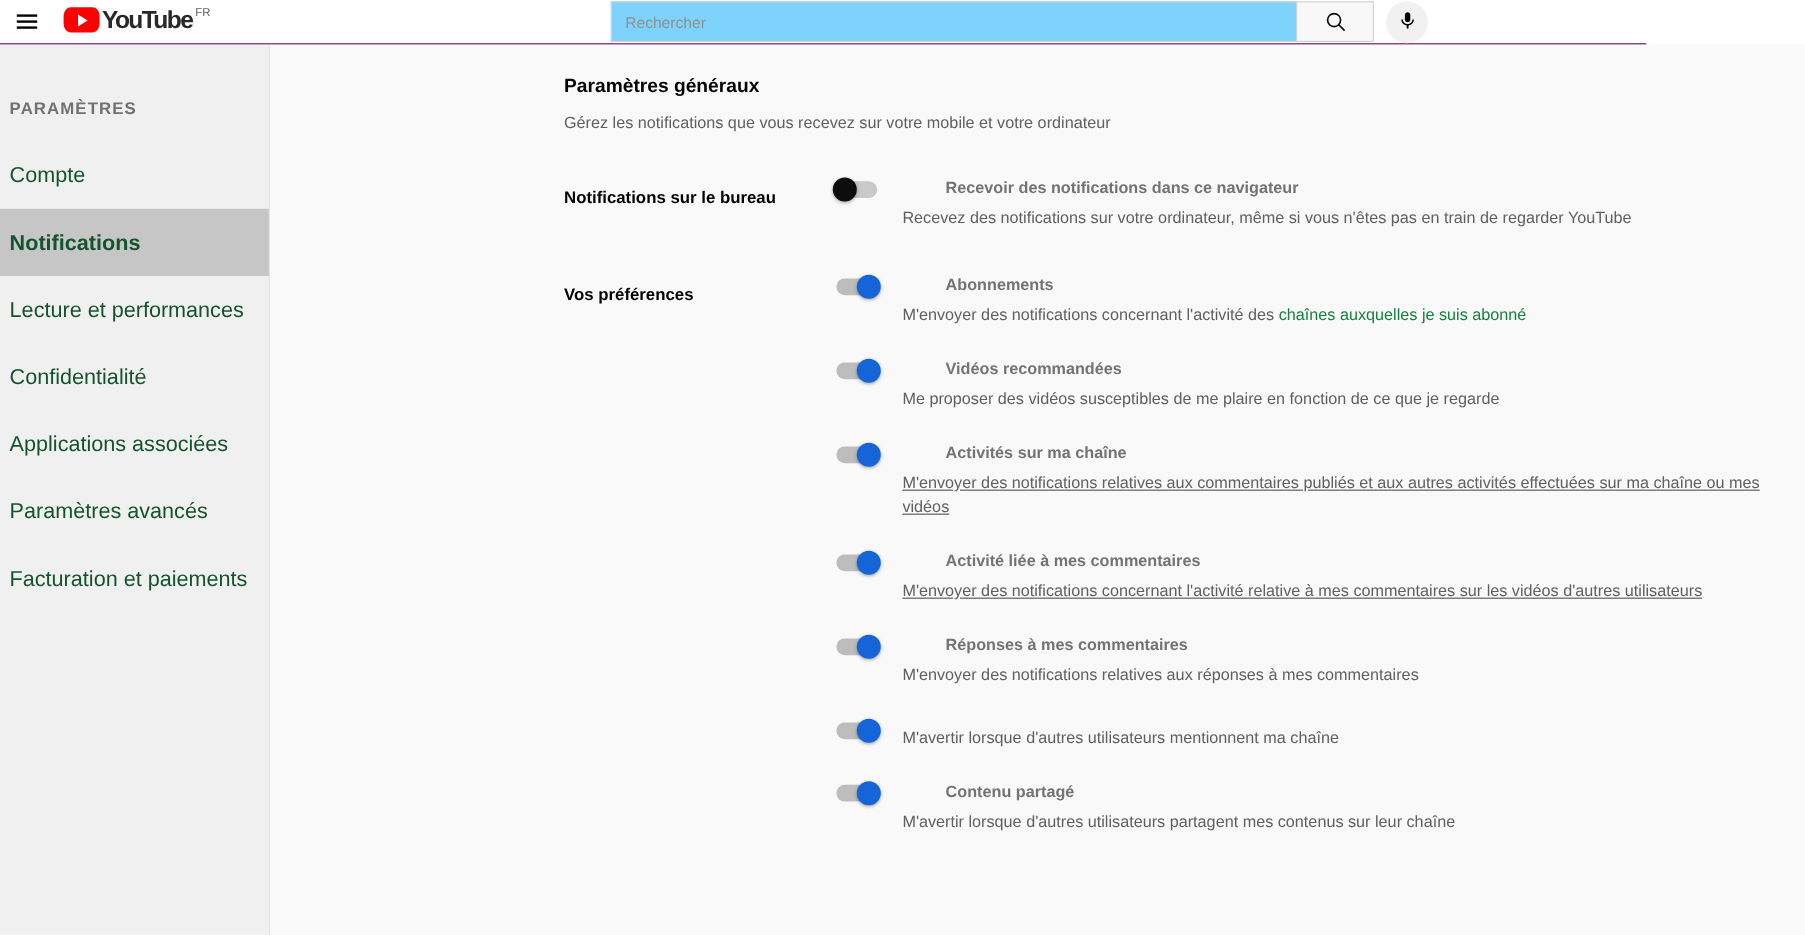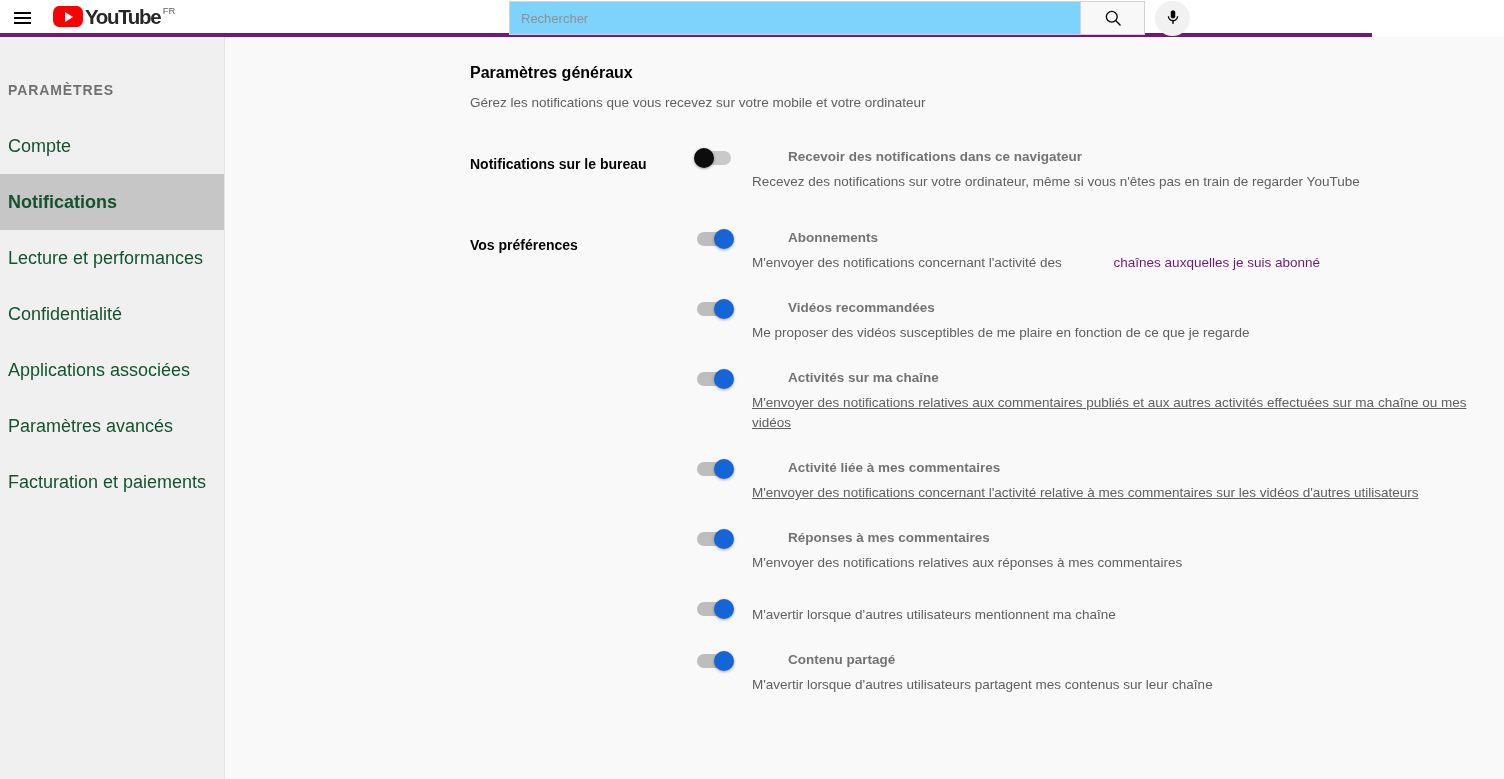--- a/index.html
+++ b/index.html
@@ -15,21 +15,21 @@
     -webkit-font-smoothing: antialiased;
   }
 
   
   .masthead {
     position: absolute;
     top: 0; left: 0;
     width: 1372px;
     height: 37px;
     background: #ffffff;
-    border-bottom: 4px solid #701a75;
+    border-bottom: 1px solid #701a75;
     z-index: 20;
   }
   .guide-button {
     position: absolute;
     left: 6px; top: 2px;
     width: 32px; height: 32px;
     display: flex; align-items: center; justify-content: center;
     cursor: pointer;
     border-radius: 50%;
     background: transparent;
@@ -238,24 +238,23 @@
   }
   .pref-desc {
     font-size: 13.5px;
     color: #606060;
     line-height: 20px;
     margin-top: 6px;
     max-width: 730px;
   }
   .pref-desc.wide { max-width: 730px; text-decoration: underline; }
   .pref-link {
-    color: #701a75;
+    color: #15803d;
     text-decoration: none;
     cursor: pointer;
-    margin-left: 48px;
   }
 
   
   .toggle {
     flex: 0 0 auto;
     position: relative;
     width: 40px;
     height: 20px;
     margin-top: 0;
     cursor: pointer;

